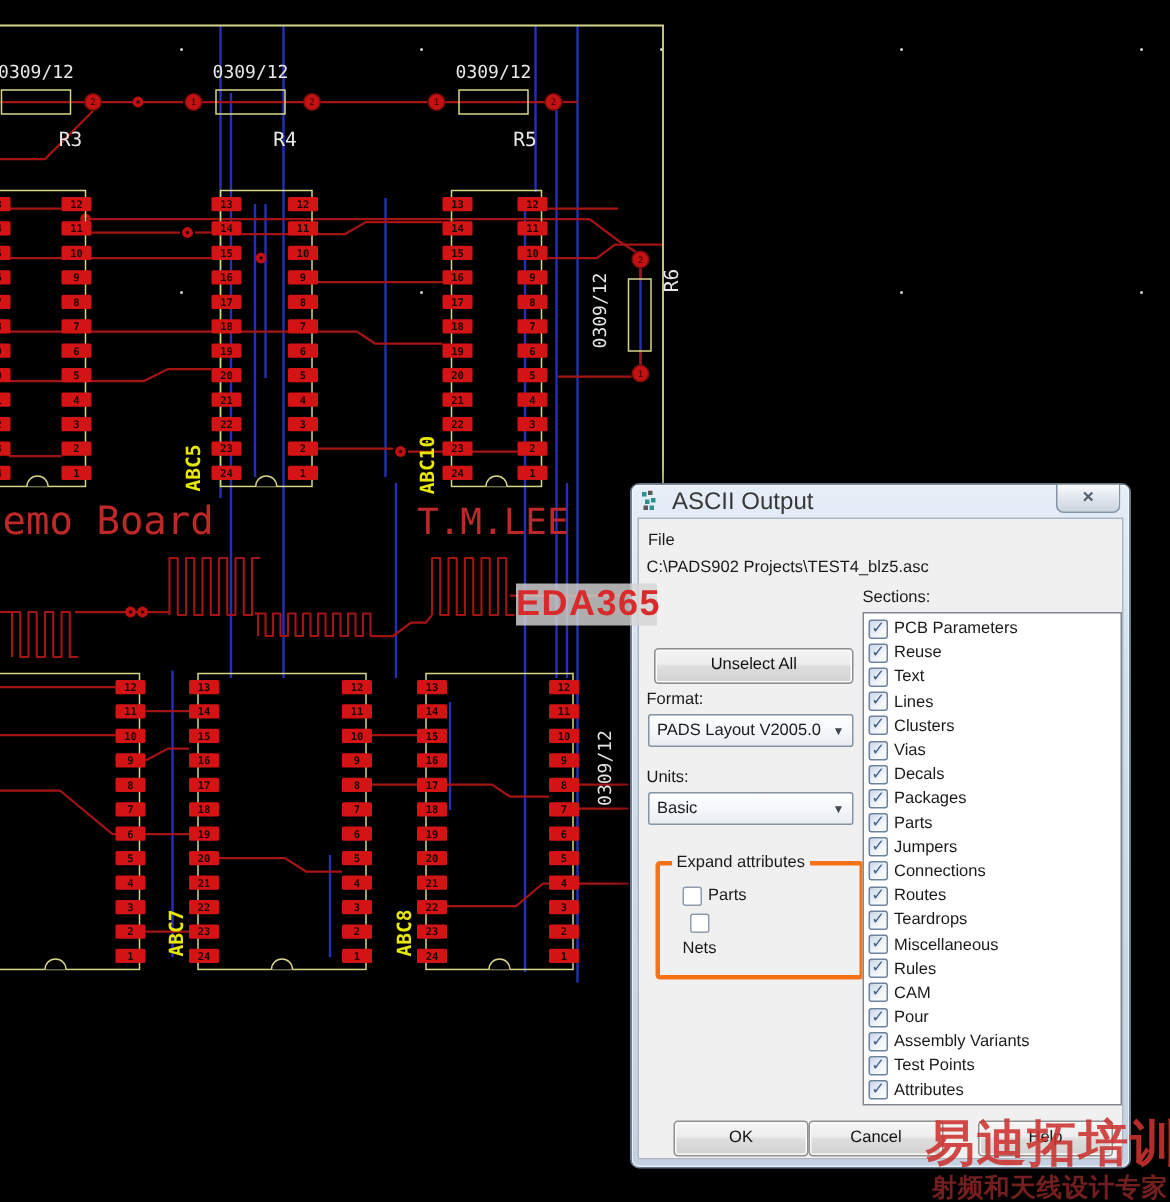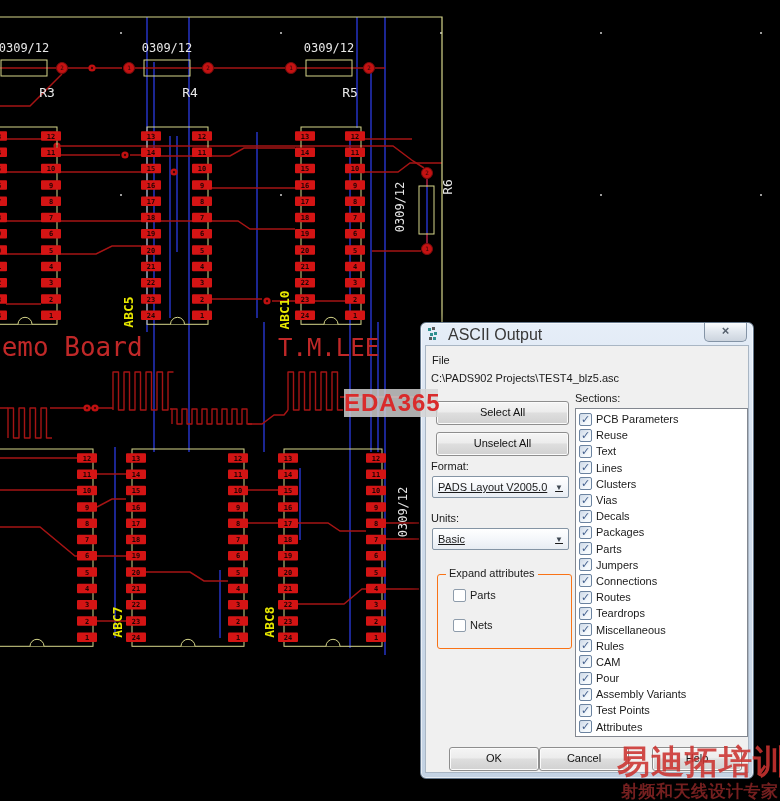--- a/index.html
+++ b/index.html
@@ -26,24 +26,24 @@
              cursor:default;}
   .content{position:absolute;left:4px;right:4px;top:22px;bottom:5px;background:#f0f0f0;
            border:1px solid #a9b6c4;font-size:11px;color:#1a1a1a;}
   .lbl{position:absolute;white-space:nowrap;}
   .btn{position:absolute;height:22px;border:1px solid #8e8e8e;border-radius:3px;
        background:linear-gradient(180deg,#f5f5f5,#ececec 45%,#dedede 50%,#d1d1d1);
        box-shadow:inset 0 0 0 1px #fbfbfb;font-size:11px;color:#111;
        text-align:center;line-height:20px;cursor:default;}
   .combo{position:absolute;height:22px;width:137px;display:flex;align-items:center;
          padding:0 5px;box-sizing:border-box;border:1px solid #8494a4;border-radius:2px;
-         background:linear-gradient(180deg,#ffffff,#f2f5f9 60%,#e7ecf2);text-decoration:underline;}
+         background:linear-gradient(180deg,#ffffff,#f2f5f9 60%,#e7ecf2);}
   .combo .arrow{margin-left:auto;font-size:8px;color:#3f4852;}
   .groupbox{position:absolute;left:11px;top:228px;width:133px;height:73px;
-            border:1px solid #f97316;border-radius:3px;}
+            border:3px solid #f97316;border-radius:3px;}
   .group-legend{position:absolute;left:8px;top:-8px;background:#f0f0f0;padding:0 3px;}
   .cb{display:inline-block;width:13px;height:13px;box-sizing:border-box;border:1px solid #8e9cab;
       border-radius:2px;background:#fff;font-size:11px;line-height:11px;text-align:center;
       color:#44618e;flex:none;}
   .cb.checked{border-color:#6b83a0;background:linear-gradient(135deg,#ccd8e7,#f5f9fc 70%);}
   .listbox{position:absolute;left:149px;top:62px;width:173px;height:329px;background:#fff;
            border:1px solid #828790;box-sizing:border-box;padding:2px 0 0 3px;overflow:hidden;}
   .sec-row{display:flex;align-items:center;gap:4px;height:16.2px;}
   .sec-label{white-space:nowrap;}
   
@@ -514,21 +514,20 @@
         <rect x="5" y="10" width="3" height="3" fill="#2e8f8f"></rect>
       </svg>
       <span class="title-txt">ASCII Output</span>
       <div class="close-btn">×</div>
     </div>
 
     <div class="content">
       <span class="lbl" style="left:6px;top:8px;">File</span>
       <span class="lbl" style="left:5px;top:26px;">C:\PADS902 Projects\TEST4_blz5.asc</span>
 
-      <div class="btn" style="left:10px;top:55px;width:131px;">Select All</div>
       <div class="btn" style="left:10px;top:86px;width:131px;">Unselect All</div>
 
       <span class="lbl" style="left:5px;top:114px;text-align:right;">Format:</span>
       <div class="combo" style="left:6px;top:130px;">
         <span>PADS Layout V2005.0</span>
         <span class="arrow">▼</span>
       </div>
 
       <span class="lbl" style="left:5px;top:166px;">Units:</span>
       <div class="combo" style="left:6px;top:182px;">
@@ -536,21 +535,21 @@
         <span class="arrow">▼</span>
       </div>
 
       <div class="groupbox">
         <span class="group-legend">Expand attributes</span>
         <div id="expand-rows">
             <div class="sec-row" style="position: absolute; left: 15px; top: 12px;">
               <span class="cb"></span>
               <span class="sec-label">Parts</span>
             </div>
-            <div class="sec-row" style="position: absolute; left: 15px; top: 42px;">
+            <div class="sec-row" style="position: absolute; left: 15px; top: 32px; flex-direction: column;">
               <span class="cb"></span>
               <span class="sec-label">Nets</span>
             </div>
           </div>
       </div>
 
       <span class="lbl" style="left:149px;top:46px;">Sections:</span>
       <div class="listbox" id="sections-list">
           <div class="sec-row">
             <span class="cb checked">✓</span>

